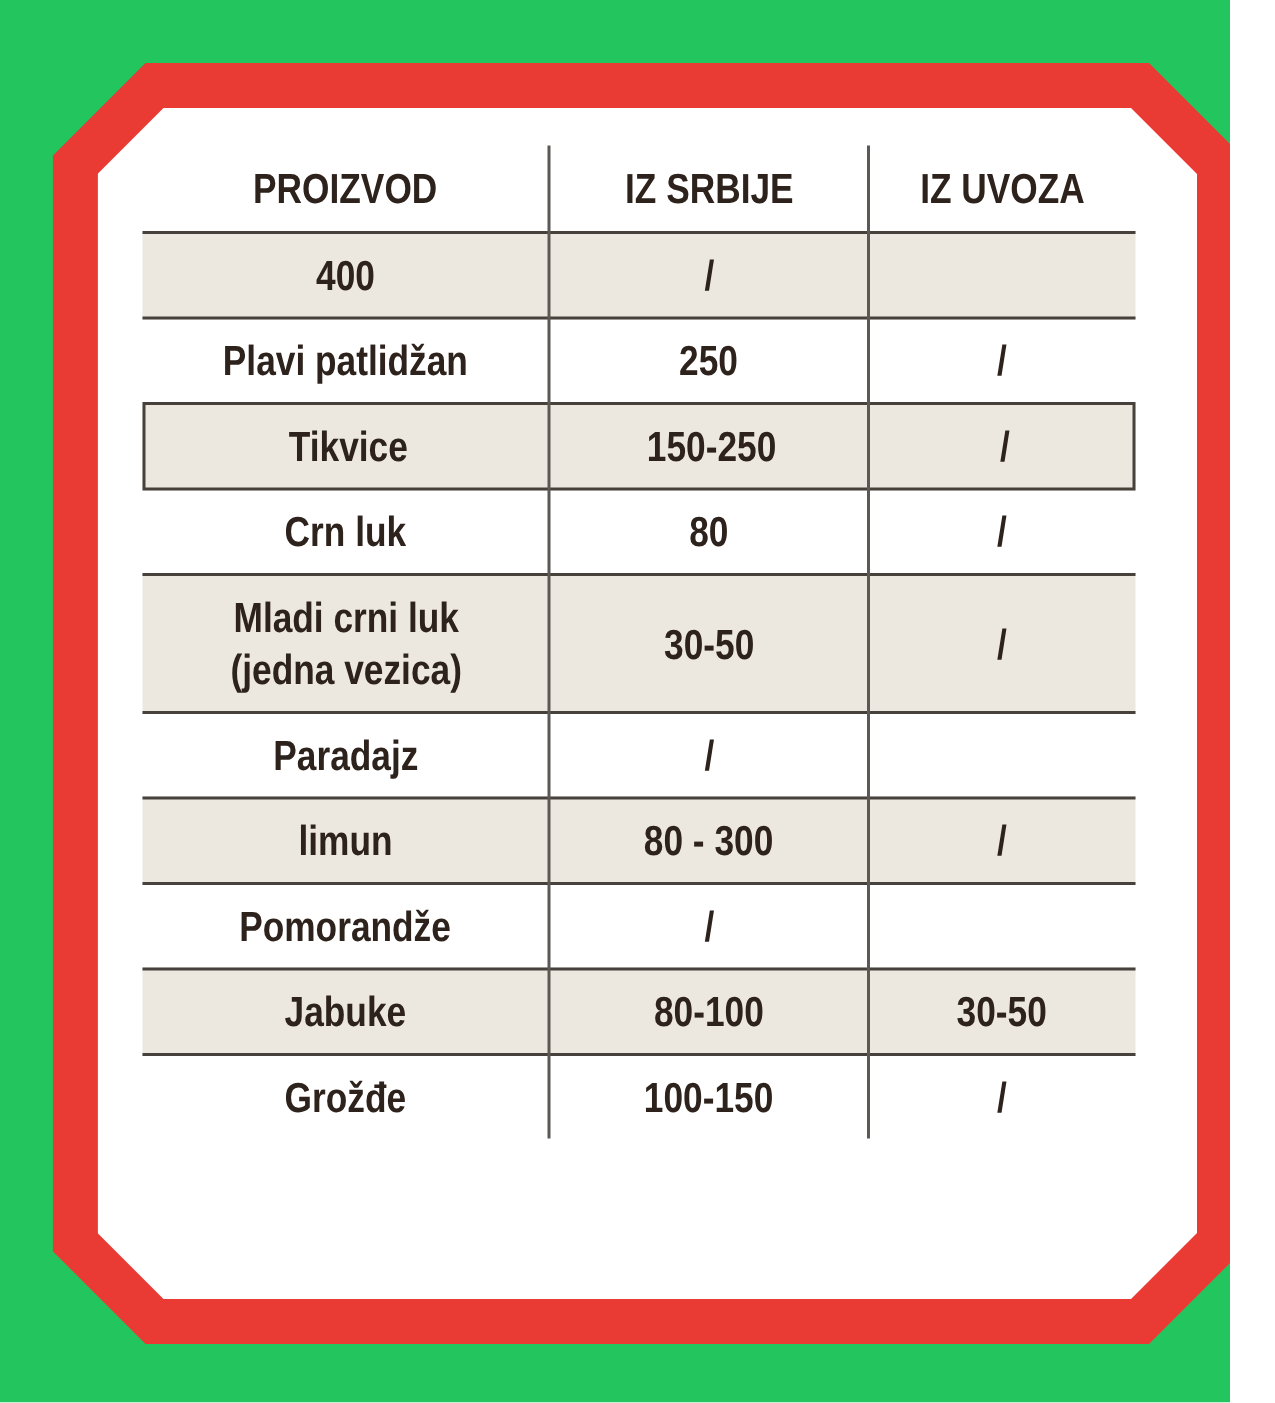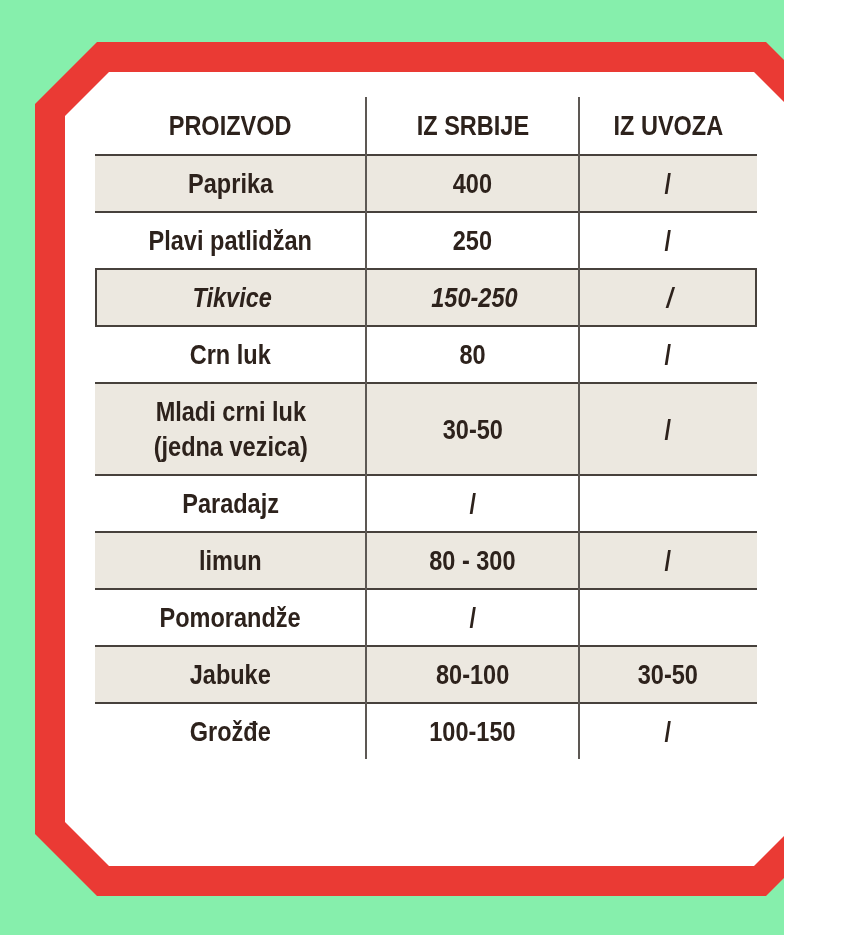--- a/index.html
+++ b/index.html
@@ -5,22 +5,23 @@
   html, body {
     margin: 0;
     padding: 0;
     background: #ffffff;
     font-family: "Liberation Sans", sans-serif;
   }
   .page {
     position: relative;
     width: 784px;
     height: 935px;
-    background: #86efac;
+    background: #22c55e;
     overflow: hidden;
+    padding-left: 36px;
   }
   
   .frame {
     position: absolute;
     left: 35px;
     top: 42px;
     width: 793px;
     height: 854px;
     background: #ea3a34;
     clip-path: polygon(62px 0, 731px 0, 793px 62px, 793px 792px, 731px 854px, 62px 854px, 0 792px, 0 62px);
@@ -69,21 +70,20 @@
     height: 37px;
   }
   .data-row.shaded {
     background: #ece8e0;
     border-top: 2px solid #47413c;
     border-bottom: 2px solid #47413c;
   }
   .data-row.outlined {
     border-left: 2px solid #47413c;
     border-right: 2px solid #47413c;
-    font-style: italic;
   }
   
   .vline {
     position: absolute;
     top: 0;
     bottom: 0;
     width: 2px;
     background: #5d5854;
     z-index: 3;
   }
@@ -108,23 +108,20 @@
           <span class="txt">IZ SRBIJE</span>
         </div>
       <div class="cell">
           <span class="txt">IZ UVOZA</span>
         </div>
     </div>
 
     <div id="table-body">
         <div class="row data-row shaded">
     <div class="cell">
-            <span class="txt">Paprika</span>
-          </div>
-    <div class="cell">
             <span class="txt">400</span>
           </div>
     <div class="cell">
             <span class="txt">/</span>
           </div>
   </div>
         <div class="row data-row">
     <div class="cell">
             <span class="txt">Plavi patlidžan</span>
           </div>

